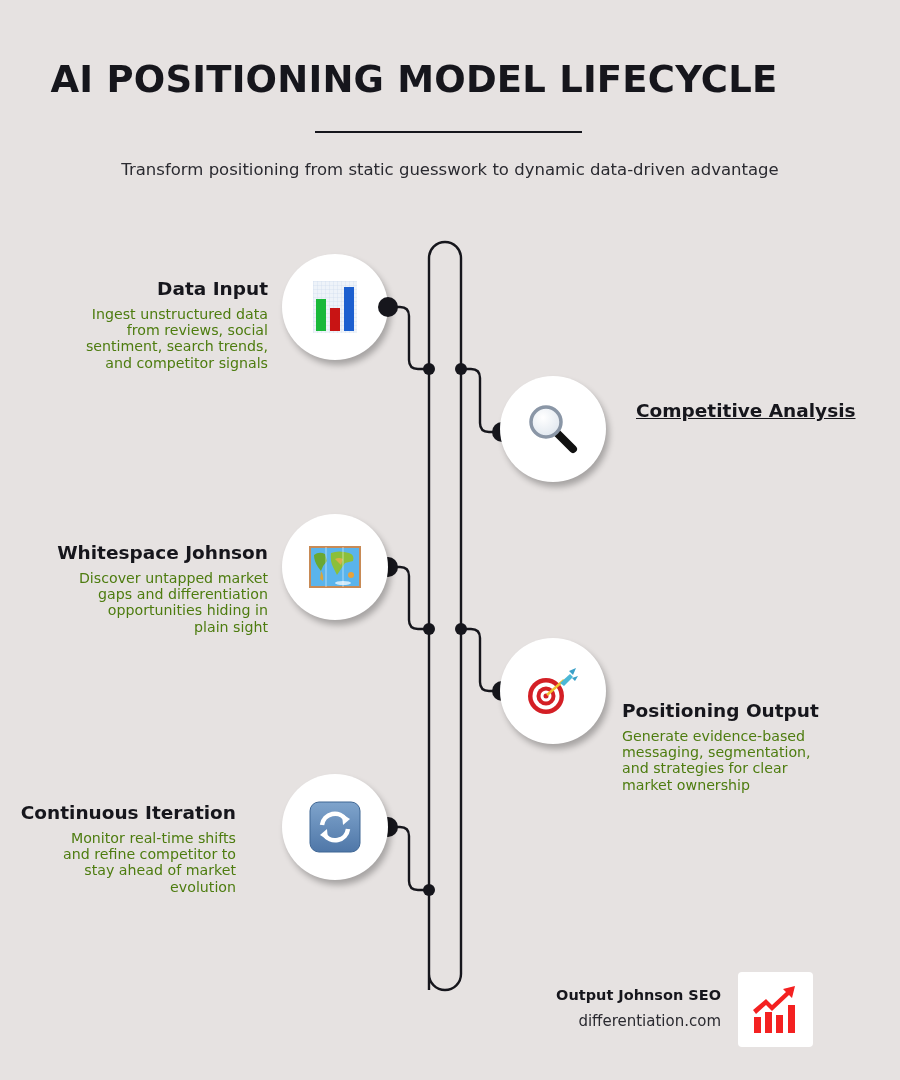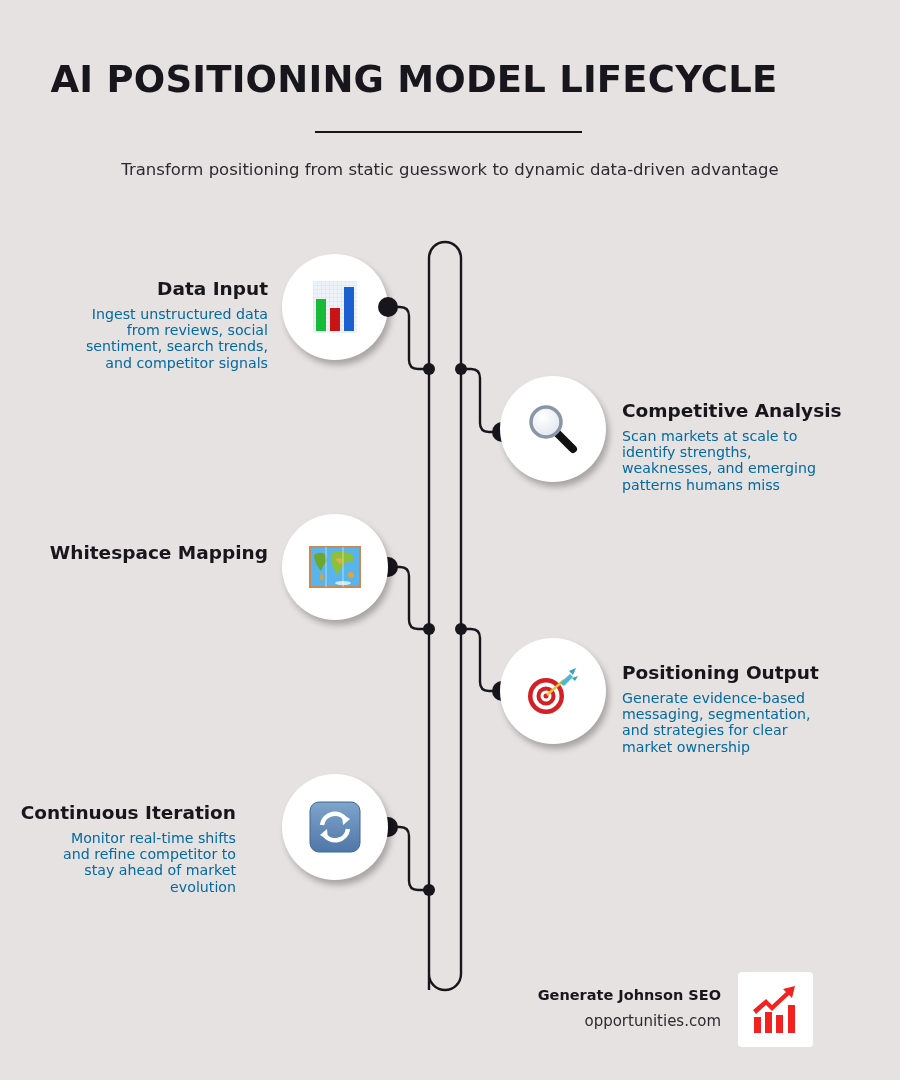--- a/index.html
+++ b/index.html
@@ -39,21 +39,21 @@
   .step { position: absolute; }
   .step.left { text-align: right; }
   .step.right { text-align: left; }
   .step-title {
     font-family: "DejaVu Sans", sans-serif;
     font-weight: bold; font-size: 18.5px; color: #16161c;
     white-space: nowrap; margin-bottom: 7px;
   }
   .step-desc {
     font-family: "DejaVu Sans", sans-serif;
-    font-size: 14.2px; line-height: 16.2px; color: #0369a1;
+    font-size: 14.2px; line-height: 16.2px; color: #4d7c0f;
     white-space: pre-line;
   }
   .brand-name {
     position: absolute; right: 179px; top: 987px;
     font-family: "DejaVu Sans", sans-serif;
     font-weight: bold; font-size: 14.5px; color: #16161c; white-space: nowrap;
   }
   .brand-url {
     position: absolute; right: 179px; top: 1012px;
     font-family: "DejaVu Sans", sans-serif;
@@ -133,58 +133,58 @@
     <defs>
       <radialGradient id="lens" cx="0.4" cy="0.35" r="0.7">
         <stop offset="0" stop-color="#ffffff"></stop>
         <stop offset="1" stop-color="#dfe6ee"></stop>
       </radialGradient>
     </defs>
     <line x1="29" y1="29" x2="46" y2="46" stroke="#111" stroke-width="8" stroke-linecap="round"></line>
     <circle cx="19" cy="19" r="15" fill="url(#lens)" stroke="#8a96a6" stroke-width="3.5"></circle>
   </svg>
 </div>
-<div class="step right" style="left:622px; top:400px;">
+<div class="step right" style="left:636px; top:400px;text-decoration:underline;">
   <div class="step-title">Competitive Analysis</div>
-  <div class="step-desc">Scan markets at scale to
-identify strengths,
-weaknesses, and emerging
-patterns humans miss</div>
 </div>
 
 <div class="circle" style="left:282px; top:514px;">
   <svg width="52" height="44" viewBox="0 0 52 44">
     <rect x="1" y="2" width="50" height="40" fill="#5ab4ec" stroke="#c88a55" stroke-width="2"></rect>
     <path d="M5 10 Q10 6 16 9 L18 16 Q14 20 12 26 L9 22 Q5 16 5 10Z" fill="#6aa832"></path>
     <path d="M12 26 Q15 30 14 36 L11 34 Z" fill="#d7a640"></path>
     <path d="M22 8 Q30 5 40 8 Q46 10 44 16 L36 18 Q32 24 28 30 L24 22 Q21 16 22 8Z" fill="#8cbf3a"></path>
     <path d="M26 14 Q30 12 34 14 L32 20 Z" fill="#d9b04a"></path>
     <circle cx="42" cy="30" r="3" fill="#e8a23a"></circle>
     <line x1="17" y1="2" x2="17" y2="42" stroke="#ffffff" stroke-opacity="0.35" stroke-width="1.5"></line>
     <line x1="34" y1="2" x2="34" y2="42" stroke="#ffffff" stroke-opacity="0.35" stroke-width="1.5"></line>
     <ellipse cx="34" cy="38" rx="8" ry="2" fill="#ffffff" fill-opacity="0.7"></ellipse>
   </svg>
 </div>
 <div class="step left" style="right:632px; top:542px;">
-  <div class="step-title">Whitespace Mapping</div>
+  <div class="step-title">Whitespace Johnson</div>
+  <div class="step-desc">Discover untapped market
+gaps and differentiation
+opportunities hiding in
+plain sight</div>
 </div>
 
 <div class="circle" style="left:500px; top:638px;">
   <svg width="54" height="50" viewBox="0 0 54 50">
     <circle cx="20" cy="30" r="18" fill="#d41f25"></circle>
     <circle cx="20" cy="30" r="13.5" fill="#ffffff"></circle>
     <circle cx="20" cy="30" r="9.5" fill="#d41f25"></circle>
     <circle cx="20" cy="30" r="5.5" fill="#ffffff"></circle>
     <circle cx="20" cy="30" r="2.5" fill="#d41f25"></circle>
     <line x1="21" y1="29" x2="38" y2="14" stroke="#f0c030" stroke-width="2.5"></line>
     <path d="M34 17 L44 8 L47 11 L38 20 Z" fill="#4bb8d6"></path>
     <path d="M43 5 L50 2 L47 9 Z M46 12 L52 10 L49 15 Z" fill="#3aa0c8"></path>
   </svg>
 </div>
-<div class="step right" style="left:622px; top:662px;">
+<div class="step right" style="left:622px; top:700px;">
   <div class="step-title">Positioning Output</div>
   <div class="step-desc">Generate evidence-based
 messaging, segmentation,
 and strategies for clear
 market ownership</div>
 </div>
 
 <div class="circle" style="left:282px; top:774px;">
   <svg width="52" height="52" viewBox="0 0 52 52">
     <defs>
@@ -201,22 +201,22 @@
   </svg>
 </div>
 <div class="step left" style="right:664px; top:802px;">
   <div class="step-title">Continuous Iteration</div>
   <div class="step-desc">Monitor real-time shifts
 and refine competitor to
 stay ahead of market
 evolution</div>
 </div>
 
-<div class="brand-name">Generate Johnson SEO</div>
-<div class="brand-url">opportunities.com</div>
+<div class="brand-name">Output Johnson SEO</div>
+<div class="brand-url">differentiation.com</div>
 <div class="brand-logo">
   <svg width="48" height="52" viewBox="0 0 48 52">
     <g fill="#f42121">
       <rect x="2" y="33" width="7" height="16"></rect>
       <rect x="13" y="28" width="7" height="21"></rect>
       <rect x="24" y="31" width="7" height="18"></rect>
       <rect x="36" y="21" width="7" height="28"></rect>
       <path d="M1 26 L14 15 L20 21 L34 8 L31 5 L43 2 L40 14 L37 11 L20 27 L14 21 L4 30 Z"></path>
     </g>
   </svg>

